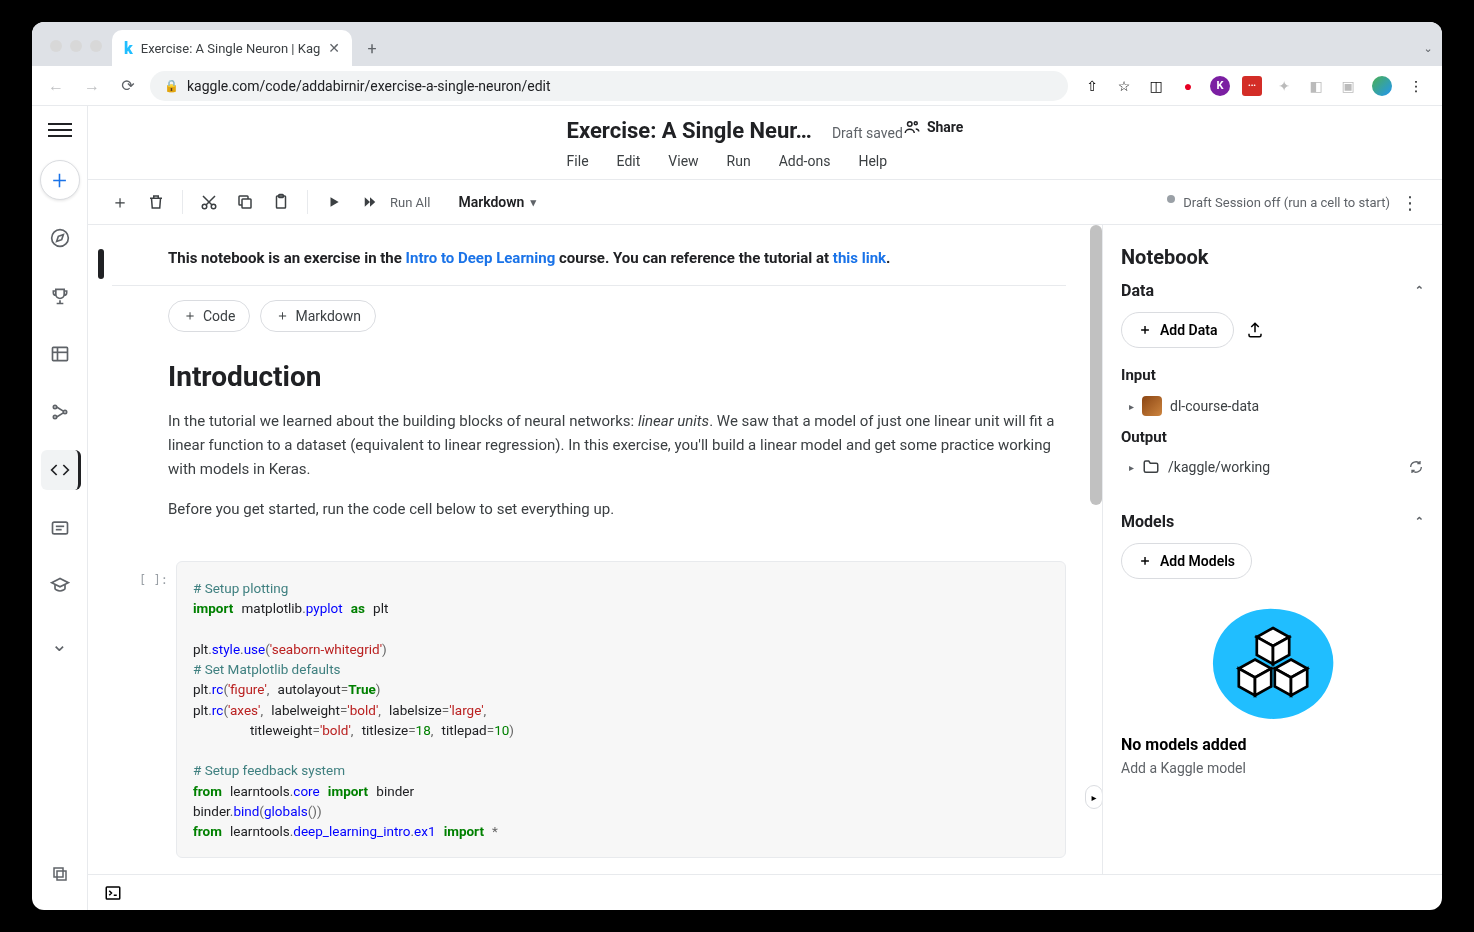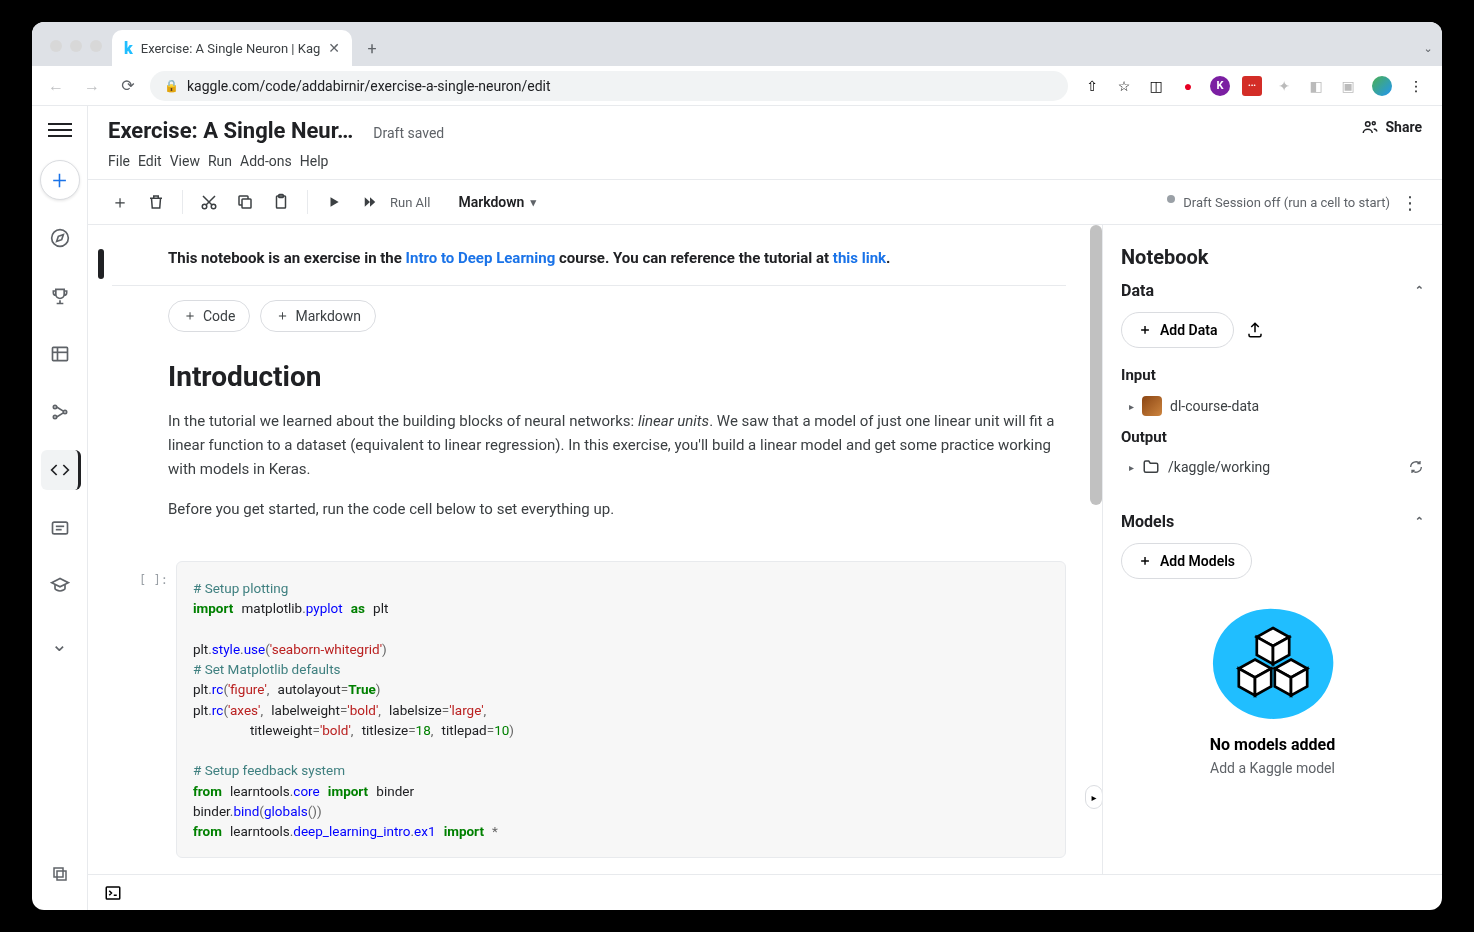--- a/index.html
+++ b/index.html
@@ -21,25 +21,25 @@
 .ext{display:flex;gap:12px;align-items:center;padding:0 6px}
 .exticon{width:20px;height:20px;display:flex;align-items:center;justify-content:center;font-size:14px}
 .content{display:flex;height:calc(100% - 84px)}
 .leftrail{width:56px;border-right:1px solid #e8eaed;display:flex;flex-direction:column;align-items:center;padding-top:12px;gap:18px}
 .hamburger{width:24px;height:24px;display:flex;flex-direction:column;justify-content:center;gap:4px}
 .hamburger span{height:2px;background:#202124}
 .fab{width:40px;height:40px;border-radius:50%;background:#fff;border:1px solid #dadce0;display:flex;align-items:center;justify-content:center;color:#1a73e8;font-size:26px;box-shadow:0 1px 3px rgba(0,0,0,.1);font-weight:300}
 .railicon{width:40px;height:40px;display:flex;align-items:center;justify-content:center;color:#5f6368;font-size:20px;border-radius:6px}
 .railicon.active{background:#f1f3f4;color:#202124;border-right:3px solid #202124;margin-right:-3px}
 .main{flex:1;display:flex;flex-direction:column;position:relative}
-.header{padding:12px 20px 0;display:flex;align-items:flex-start;justify-content:space-between}
+.header{padding:12px 20px 0;display:flex;align-items:flex-start;justify-content:center}
 .title-area h1{font-size:22px;font-weight:700;color:#202124}
 .title-row{display:flex;align-items:baseline;gap:20px}
 .saved{color:#5f6368;font-size:14px}
-.menubar{display:flex;gap:8px;padding:10px 0 10px;font-size:14px;color:#3c4043}
+.menubar{display:flex;gap:28px;padding:10px 0 10px;font-size:14px;color:#3c4043}
 .actions{display:flex;align-items:center;gap:12px}
 .share{display:flex;align-items:center;gap:6px;font-size:14px;font-weight:700;color:#202124}
 .savever{background:#202124;color:#fff;border-radius:22px;height:40px;display:flex;align-items:center;padding:0 4px 0 18px;gap:12px;font-size:14px;font-weight:700}
 .savever .count{background:#202024;border:1px solid #444;border-radius:18px;min-width:32px;height:32px;display:flex;align-items:center;justify-content:center}
 .savever svg{width:16px;height:16px}
 .toolbar{height:46px;border-top:1px solid #e8eaed;border-bottom:1px solid #e8eaed;display:flex;align-items:center;padding:0 16px;gap:4px;justify-content:space-between}
 .tbgroup{display:flex;align-items:center;gap:4px}
 .tbicon{width:32px;height:32px;display:flex;align-items:center;justify-content:center;color:#3c4043;border-radius:4px;font-size:18px}
 .tbsep{width:1px;height:24px;background:#e8eaed;margin:0 6px}
 .tblabel{font-size:13px;color:#5f6368}
@@ -69,21 +69,21 @@
 .sidebar{width:340px;border-left:1px solid #e8eaed;padding:20px 18px;overflow-y:auto}
 .sidebar h2{font-size:20px;font-weight:700;color:#202124;}
 .section-h{display:flex;justify-content:space-between;align-items:center;font-size:16px;font-weight:700;color:#202124;padding:12px 0}
 .adddata{display:flex;align-items:center;gap:12px;margin-bottom:14px}
 .addbtn{border:1px solid #dadce0;border-radius:20px;padding:8px 16px;font-size:14px;font-weight:600;display:flex;align-items:center;gap:8px}
 .sublabel{font-size:15px;font-weight:700;color:#202124;padding:4px 0}
 .treeitem{display:flex;align-items:center;gap:8px;padding:8px 0 8px 8px;font-size:14px;color:#3c4043}
 .treeitem .caret{font-size:10px;color:#5f6368}
 .ds-icon{width:20px;height:20px;background:linear-gradient(135deg,#8b4513,#cd853f);border-radius:4px}
 .refresh{margin-left:auto;color:#5f6368}
-.nomodels{text-align:center;padding:30px 0}
+.nomodels{text-align:left;padding:30px 0}
 .nomodels .graphic{width:120px;height:110px;margin:0 auto 16px;position:relative}
 .blob{position:absolute;inset:0;background:#20beff;border-radius:50% 48% 52% 50%;transform:rotate(8deg)}
 .cubes{position:absolute;inset:0;display:flex;align-items:center;justify-content:center;font-size:48px}
 .nomodels h3{font-size:16px;font-weight:700;margin-bottom:6px}
 .nomodels p{font-size:14px;color:#5f6368}
 .bottombar{height:36px;border-top:1px solid #e8eaed;display:flex;align-items:center;padding:0 16px}
 .collapse-handle{position:absolute;right:-1px;top:560px;width:18px;height:24px;background:#fff;border:1px solid #dadce0;border-radius:10px;display:flex;align-items:center;justify-content:center;font-size:10px;z-index:5}
 .scrolltrack{position:absolute;right:0;top:0;width:12px;height:280px;background:#c1c1c1;border-radius:6px}
 .avatar{width:24px;height:24px;border-radius:50%;background:linear-gradient(135deg,#4caf50,#2196f3);border:2px solid #fff}
 .chev{font-size:11px;color:#5f6368}

